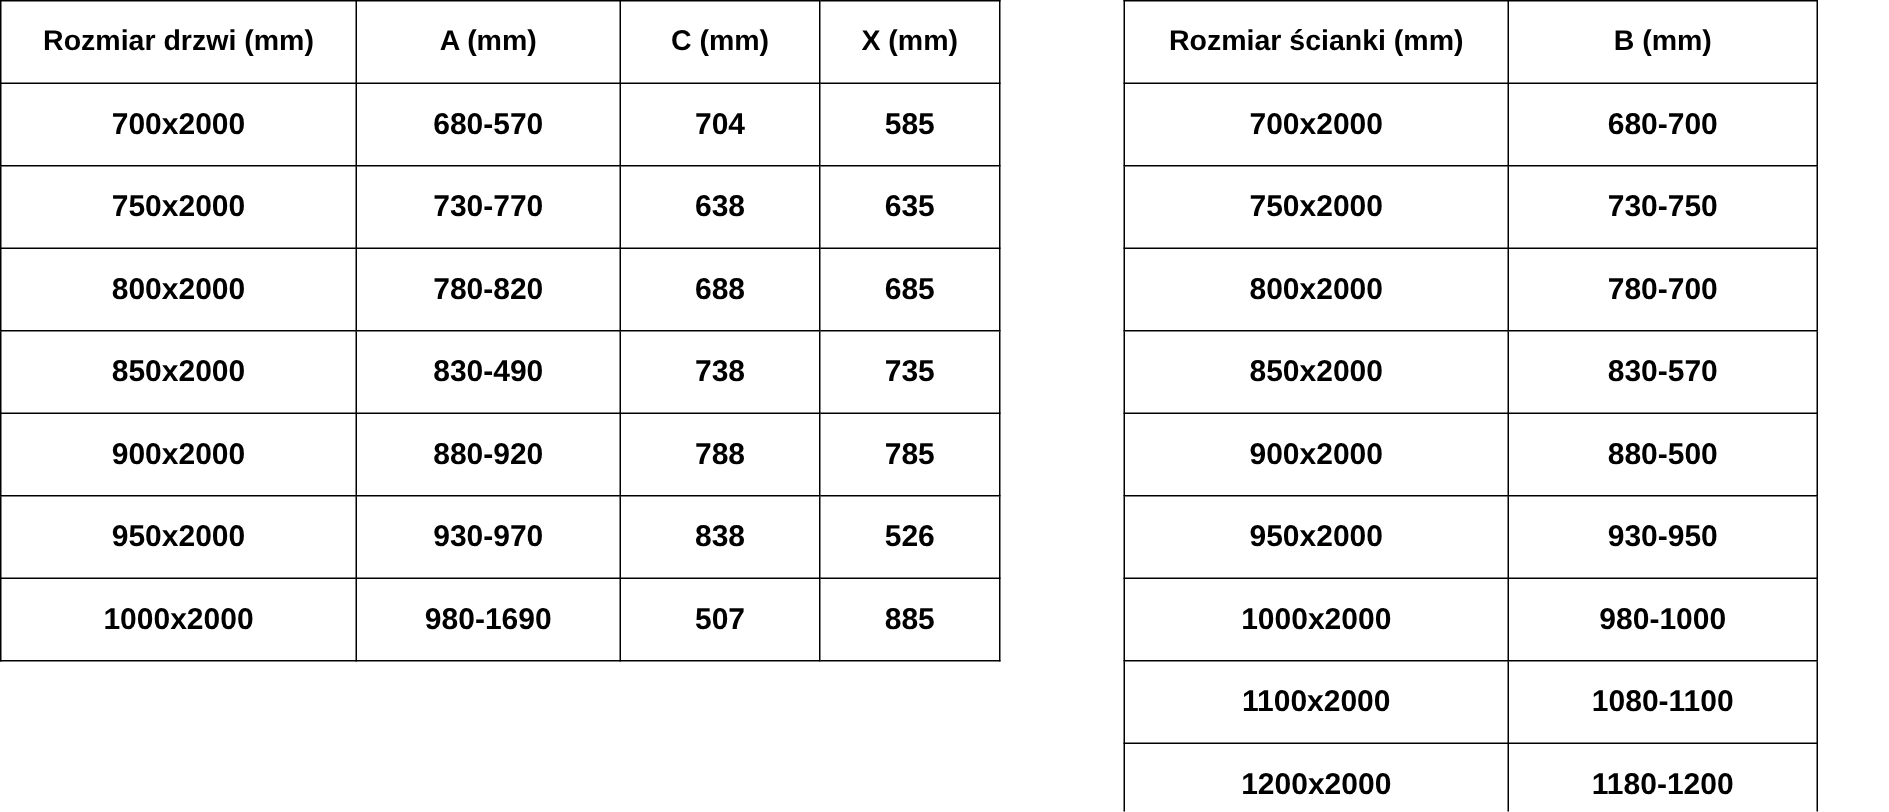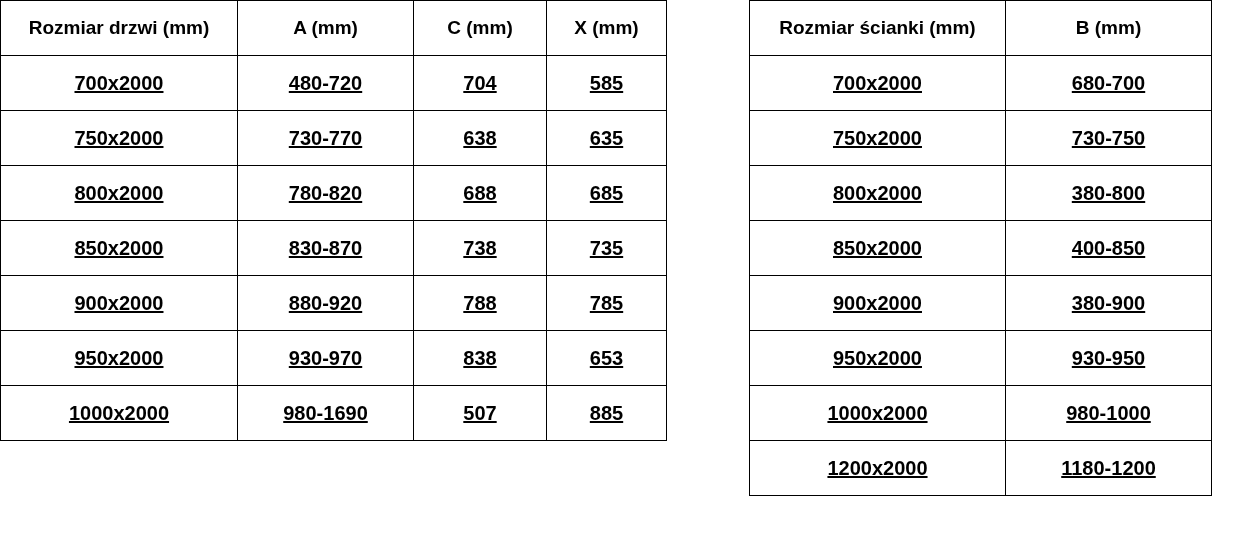--- a/index.html
+++ b/index.html
@@ -36,21 +36,20 @@
     height: 54px;
     line-height: 54px;
     white-space: nowrap;
   }
   th {
     font-weight: bold;
     font-size: 19px;
   }
   td {
     font-weight: bold;
-    text-decoration: underline;
   }
   
   #doors-table {
     margin-left: 0;
     margin-top: 0;
   }
   #doors-table .col-size  { width: 237px; }
   #doors-table .col-a     { width: 176px; }
   #doors-table .col-c     { width: 133px; }
   #doors-table .col-x     { width: 120px; }
@@ -76,53 +75,53 @@
       <tr>
         <th>Rozmiar drzwi (mm)</th>
         <th>A (mm)</th>
         <th>C (mm)</th>
         <th>X (mm)</th>
       </tr>
     </thead>
     <tbody>
       <tr>
         <td>700x2000</td>
-        <td>480-720</td>
+        <td>680-570</td>
         <td>704</td>
         <td>585</td>
       </tr>
       <tr>
         <td>750x2000</td>
         <td>730-770</td>
         <td>638</td>
         <td>635</td>
       </tr>
       <tr>
         <td>800x2000</td>
         <td>780-820</td>
         <td>688</td>
         <td>685</td>
       </tr>
       <tr>
         <td>850x2000</td>
-        <td>830-870</td>
+        <td>830-490</td>
         <td>738</td>
         <td>735</td>
       </tr>
       <tr>
         <td>900x2000</td>
         <td>880-920</td>
         <td>788</td>
         <td>785</td>
       </tr>
       <tr>
         <td>950x2000</td>
         <td>930-970</td>
         <td>838</td>
-        <td>653</td>
+        <td>526</td>
       </tr>
       <tr>
         <td>1000x2000</td>
         <td>980-1690</td>
         <td>507</td>
         <td>885</td>
       </tr>
     </tbody>
   </table>
 
@@ -143,37 +142,41 @@
       <tr>
         <td>700x2000</td>
         <td>680-700</td>
       </tr>
       <tr>
         <td>750x2000</td>
         <td>730-750</td>
       </tr>
       <tr>
         <td>800x2000</td>
-        <td>380-800</td>
+        <td>780-700</td>
       </tr>
       <tr>
         <td>850x2000</td>
-        <td>400-850</td>
+        <td>830-570</td>
       </tr>
       <tr>
         <td>900x2000</td>
-        <td>380-900</td>
+        <td>880-500</td>
       </tr>
       <tr>
         <td>950x2000</td>
         <td>930-950</td>
       </tr>
       <tr>
         <td>1000x2000</td>
         <td>980-1000</td>
+      </tr>
+      <tr>
+        <td>1100x2000</td>
+        <td>1080-1100</td>
       </tr>
       <tr>
         <td>1200x2000</td>
         <td>1180-1200</td>
       </tr>
     </tbody>
   </table>
 
 </div>
 

